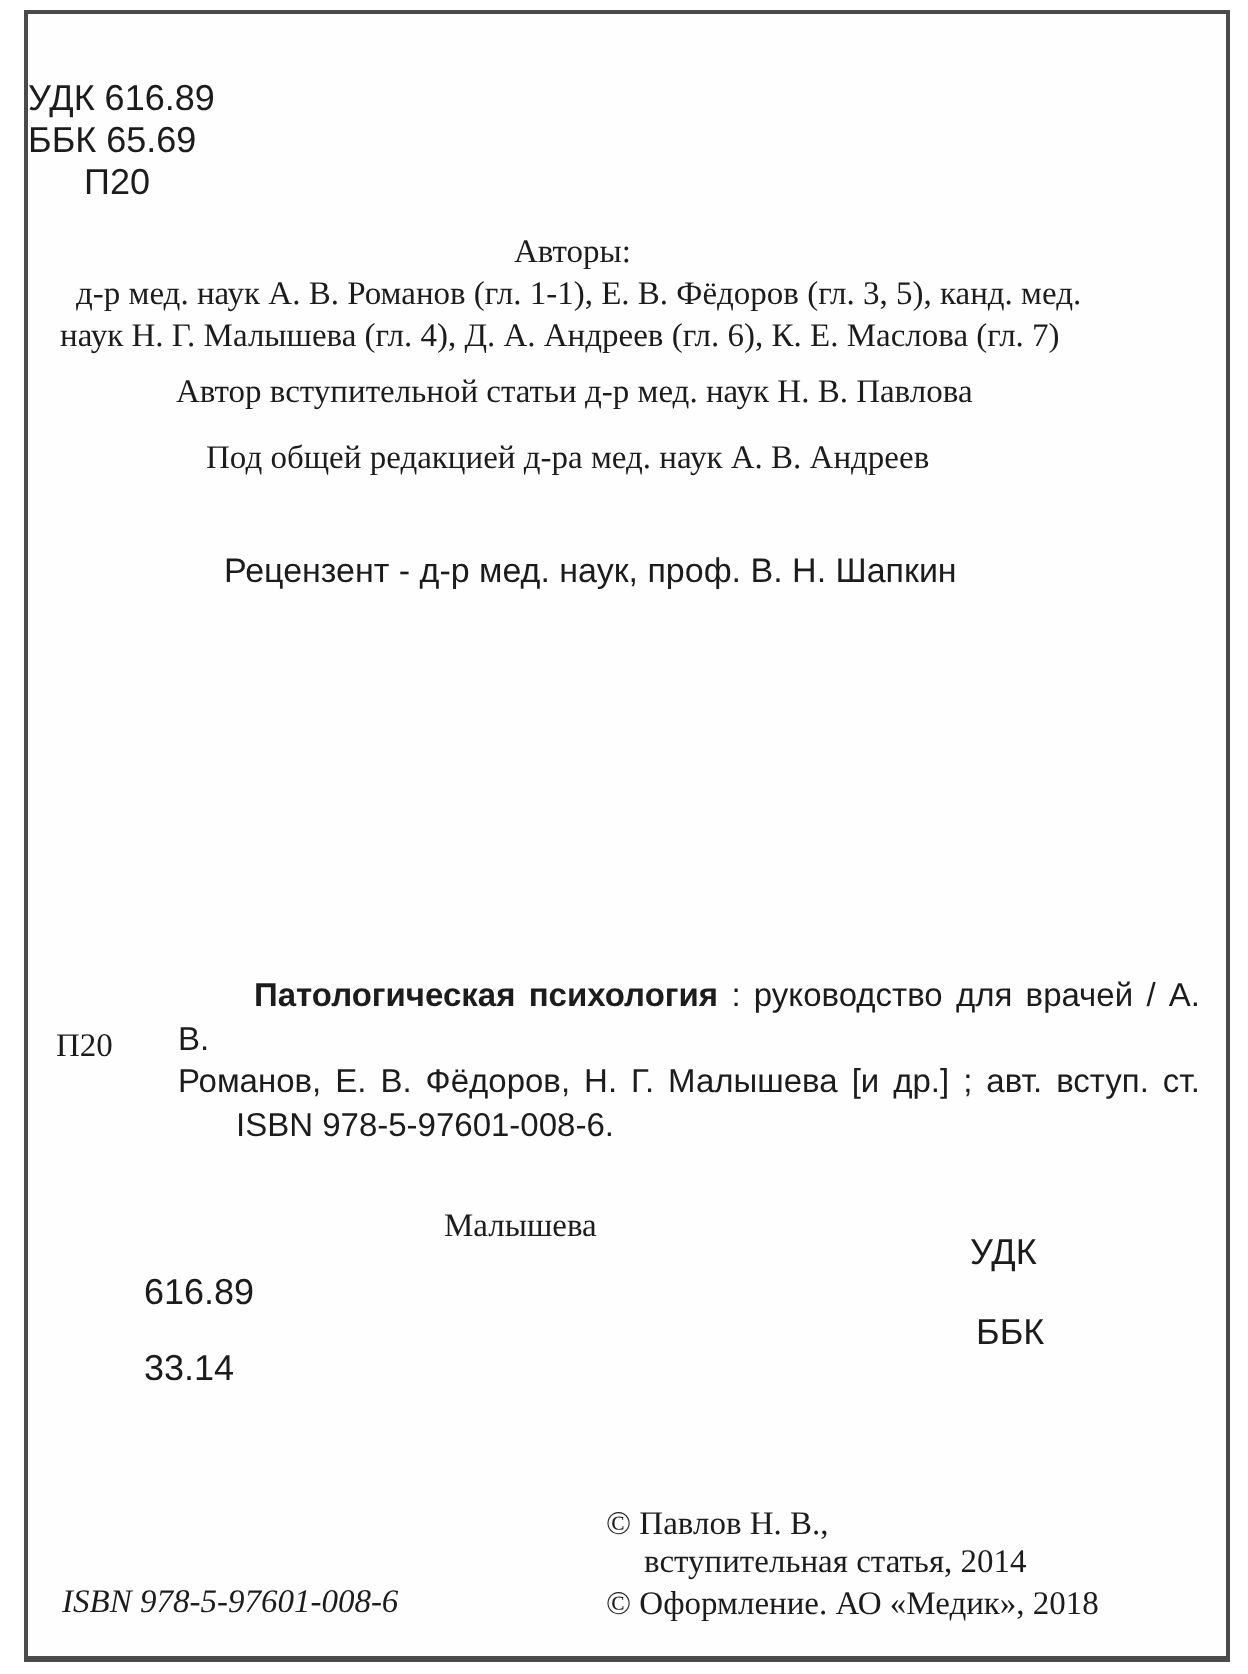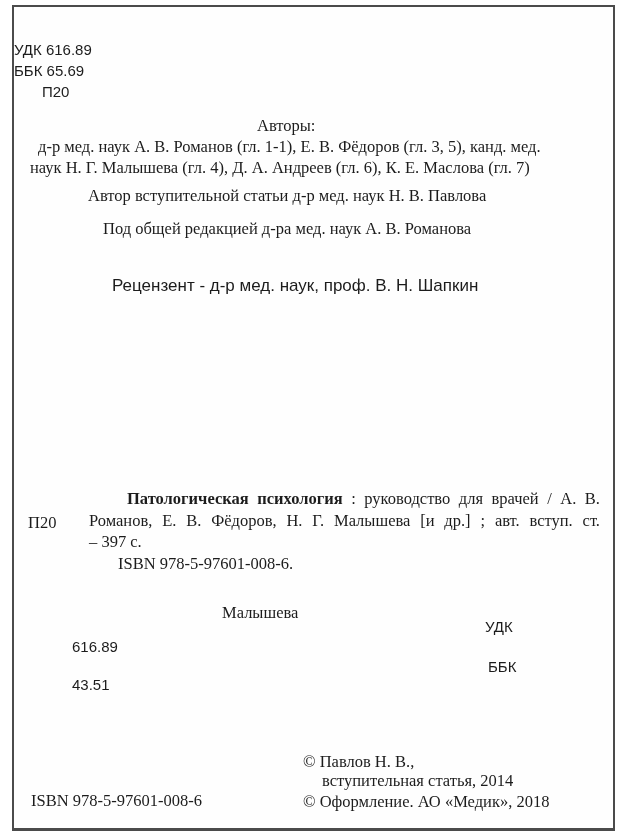--- a/index.html
+++ b/index.html
@@ -13,91 +13,90 @@
   }
   .page-frame {
     position: absolute;
     left: 12px; top: 5px;
     width: 603px; height: 826px;
     border: 2px solid #4b4b4b;
     border-bottom-width: 3px;
     background: #fefefe;
   }
   .abs { position: absolute; white-space: nowrap; }
-  .sans { font-family: "Liberation Sans", sans-serif; font-size: 15px; line-height: 21px; }
+  .sans { font-family: "Liberation Sans", sans-serif; font-size: 18px; line-height: 21px; }
   .serif { font-family: "Liberation Serif", serif; font-size: 16.5px; line-height: 21px; }
 
   
   .class-block { left: 14px; top: 39px; }
   .class-block .sign { margin-left: 28px; }
 
   
   .authors-heading   { left: 257px; top: 115px; }
   .authors-line1     { left: 38px;  top: 136px; }
   .authors-line2     { left: 30px;  top: 157px; }
   .intro-author-line { left: 88px;  top: 185px; }
   .editor-line       { left: 103px; top: 218px; }
   .reviewer-line     { left: 112px; top: 275px;
     font-family: "Liberation Sans", sans-serif; font-size: 17px; line-height: 22px; }
 
   
   .card-sign { left: 28px; top: 512px; }
   .card-body {
     position: absolute;
     left: 89px; top: 488px; width: 511px;
-    font-family: Liberation Serif, serif;
+    font-family: Liberation Sans, sans-serif;
     font-size: 16.5px; line-height: 21.5px;
     white-space: normal;
   }
   .card-line-just { text-align: justify; text-align-last: justify; }
   .card-line1 { text-indent: 38px; }
   .card-isbn { margin-left: 29px; }
 
   
   .annotation-label { left: 222px; top: 602px; }
   .udk-label  { left: 485px; top: 616px; }
   .udk-value  { left: 72px;  top: 636px; }
   .bbk-label  { left: 488px; top: 656px; text-align: center; }
   .bbk-value  { left: 72px;  top: 674px; }
 
   
   .footer-copy1a { left: 303px; top: 751px; }
   .footer-copy1b { left: 322px; top: 770px; }
   .footer-copy2  { left: 303px; top: 791px; }
-  .footer-isbn   { left: 31px;  top: 790px; }
+  .footer-isbn   { left: 31px;  top: 790px; font-style: italic; }
 </style>
 </head>
 <body>
 
 <div class="page-frame"></div>
 
 <div class="abs sans class-block">
   <div>УДК 616.89</div>
   <div>ББК 65.69</div>
   <div class="sign">П20</div>
 </div>
 
 <div class="abs serif authors-heading">Авторы:</div>
 <div class="abs serif authors-line1">д-р мед. наук А. В. Романов (гл. 1-1), Е. В. Фёдоров (гл. 3, 5), канд. мед.</div>
 <div class="abs serif authors-line2">наук Н. Г. Малышева (гл. 4), Д. А. Андреев (гл. 6), К. Е. Маслова (гл. 7)</div>
 
 <div class="abs serif intro-author-line">Автор вступительной статьи д-р мед. наук Н. В. Павлова</div>
-<div class="abs serif editor-line">Под общей редакцией д-ра мед. наук А. В. Романова</div>
+<div class="abs serif editor-line">Под общей редакцией д-ра мед. наук А. В. Андреев</div>
 <div class="abs reviewer-line">Рецензент - д-р мед. наук, проф. В. Н. Шапкин</div>
 
 <div class="abs serif card-sign">П20</div>
 <div class="card-body">
   <div class="card-line-just card-line1"><b>Патологическая психология</b><span> : руководство для врачей / А. В.</span></div>
   <div class="card-line-just">Романов, Е. В. Фёдоров, Н. Г. Малышева [и др.] ; авт. вступ. ст.</div>
-  <div>– 397 с.</div>
   <div class="card-isbn">ISBN 978-5-97601-008-6.</div>
 </div>
 
 <div class="abs serif annotation-label">Малышева</div>
 <div class="abs sans udk-label">УДК</div>
 <div class="abs sans udk-value">616.89</div>
 <div class="abs sans bbk-label">ББК</div>
-<div class="abs sans bbk-value">43.51</div>
+<div class="abs sans bbk-value">33.14</div>
 
 <div class="abs serif footer-copy1a">© Павлов Н. В.,</div>
 <div class="abs serif footer-copy1b">вступительная статья, 2014</div>
 <div class="abs serif footer-copy2">© Оформление. АО «Медик», 2018</div>
 <div class="abs serif footer-isbn">ISBN 978-5-97601-008-6</div>
 
 </body></html>

